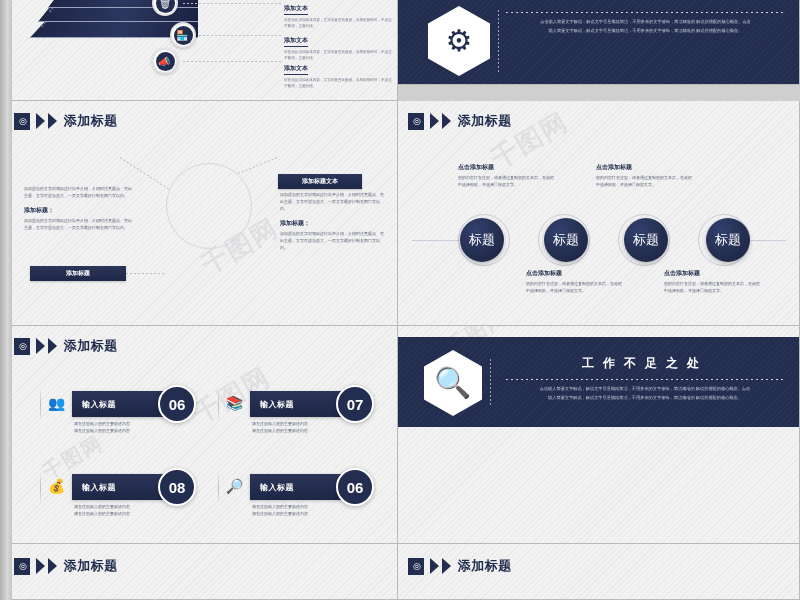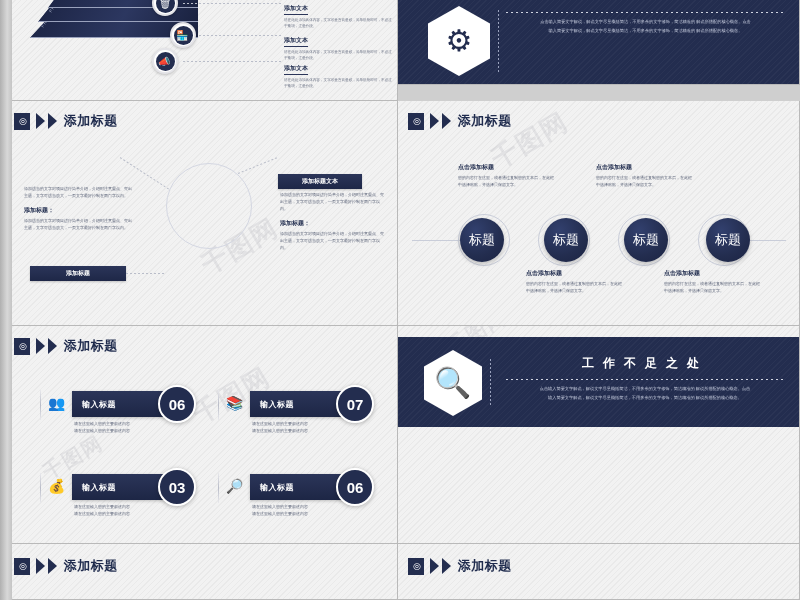--- a/index.html
+++ b/index.html
@@ -338,21 +338,21 @@
           <div>请在这里输入您的主要叙述内容</div>
         </div>
       </div>
 
       <div class="item" style="left:40px; top:145px;">
         <div class="sep"></div>
         <i class="ic">💰</i>
         <div class="bar">
             <span>输入标题</span>
           </div>
-        <div class="num">03</div>
+        <div class="num">08</div>
         <div class="desc">
           <div>请在这里输入您的主要叙述内容</div>
           <div>请在这里输入您的主要叙述内容</div>
         </div>
       </div>
 
       <div class="item" style="left:218px; top:145px;">
         <div class="sep"></div>
         <i class="ic">🔎</i>
         <div class="bar">

